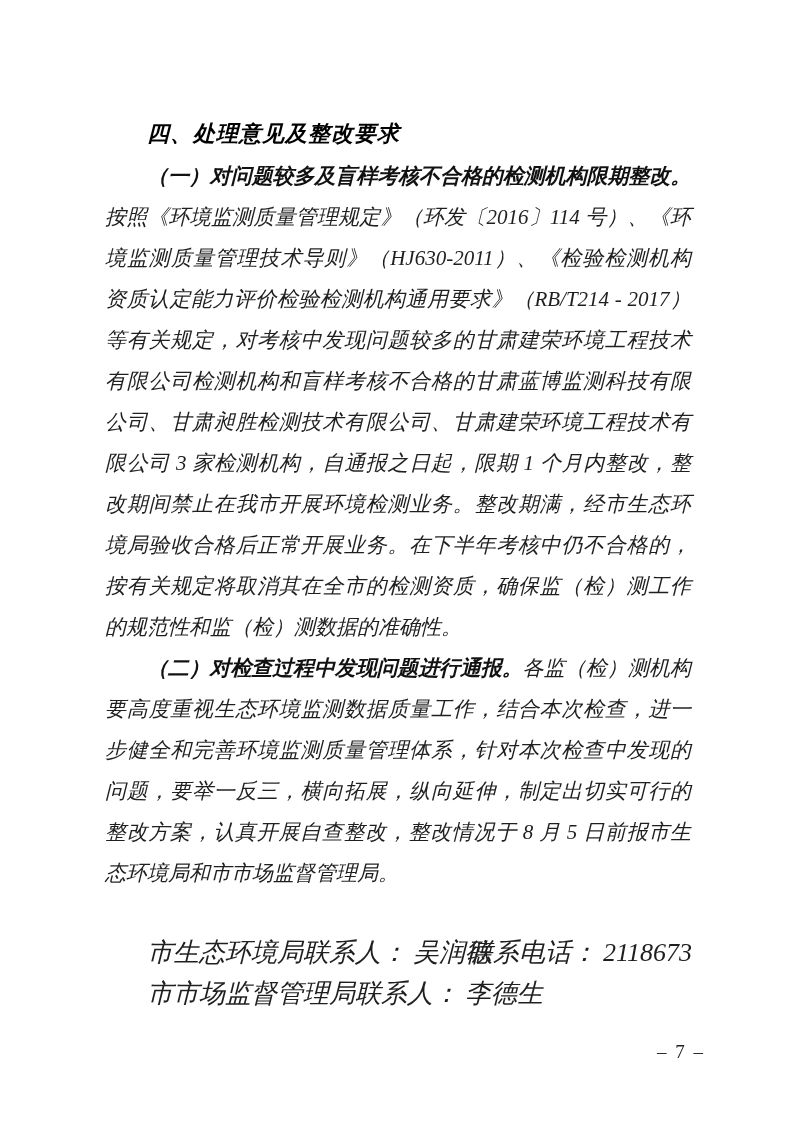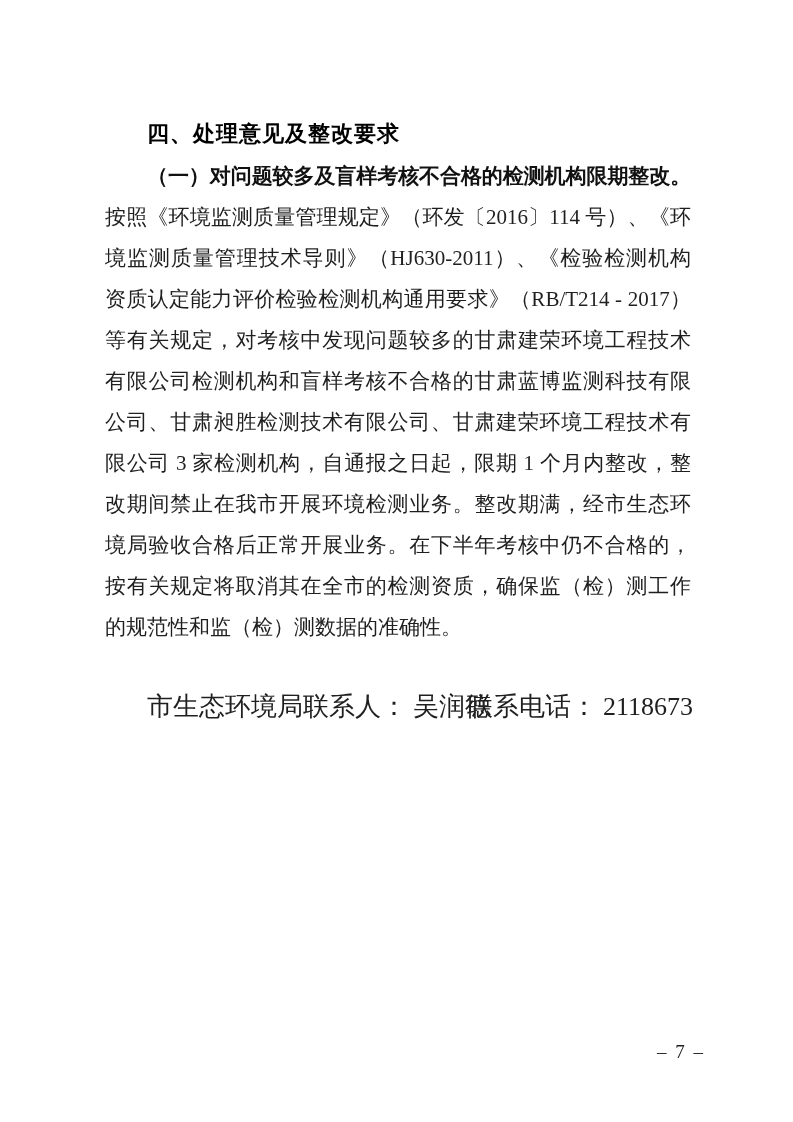--- a/index.html
+++ b/index.html
@@ -14,20 +14,21 @@
     background: #ffffff;
     overflow: hidden;
     font-family: "Liberation Serif", "DejaVu Serif", serif;
     color: #1f1f1f;
   }
   .content {
     position: absolute;
     left: 105px;
     top: 112px;
     width: 586px;
+    font-style: italic;
   }
   .heading {
     margin: 0;
     font-family: "DejaVu Sans", "Liberation Sans", sans-serif;
     font-size: 22px;
     line-height: 44px;
     font-weight: 700;
     color: #000000;
     text-indent: 42px;
     letter-spacing: 1px;
@@ -83,28 +84,30 @@
 </head>
 <body>
 
 <div class="page">
   <div class="content">
 
     <h1 class="heading">四、处理意见及整改要求</h1>
 
     <p class="para"><b>（一）对问题较多及盲样考核不合格的检测机构限期整改。</b><span>按照《环境监测质量管理规定》（环发〔2016〕114 号）、《环境监测质量管理技术导则》（HJ630-2011）、《检验检测机构资质认定能力评价检验检测机构通用要求》（RB/T214 - 2017）等有关规定，对考核中发现问题较多的甘肃建荣环境工程技术有限公司检测机构和盲样考核不合格的甘肃蓝博监测科技有限公司、甘肃昶胜检测技术有限公司、甘肃建荣环境工程技术有限公司 3 家检测机构，自通报之日起，限期 1 个月内整改，整改期间禁止在我市开展环境检测业务。整改期满，经市生态环境局验收合格后正常开展业务。在下半年考核中仍不合格的，按有关规定将取消其在全市的检测资质，确保监（检）测工作的规范性和监（检）测数据的准确性。</span></p>
 
+    <p class="para"><b>（二）对检查过程中发现问题进行通报。</b><span>各监（检）测机构要高度重视生态环境监测数据质量工作，结合本次检查，进一步健全和完善环境监测质量管理体系，针对本次检查中发现的问题，要举一反三，横向拓展，纵向延伸，制定出切实可行的整改方案，认真开展自查整改，整改情况于 8 月 5 日前报市生态环境局和市市场监督管理局。</span></p>
 
     <div class="contacts">
 
       <div class="contact-row">
         <span class="contact-left"><span>市生态环境局联系人：</span><span class="contact-name">吴润德</span></span>
         <span class="contact-right"><span>联系电话：</span><span class="contact-phone">2118673</span></span>
       </div>
 
       <div class="contact-row">
+        <span class="contact-left"><span>市市场监督管理局联系人：</span><span class="contact-name">李德生</span></span>
       </div>
 
     </div>
   </div>
 
   <div class="page-number">– 7 –</div>
 </div>
 
 </body></html>

